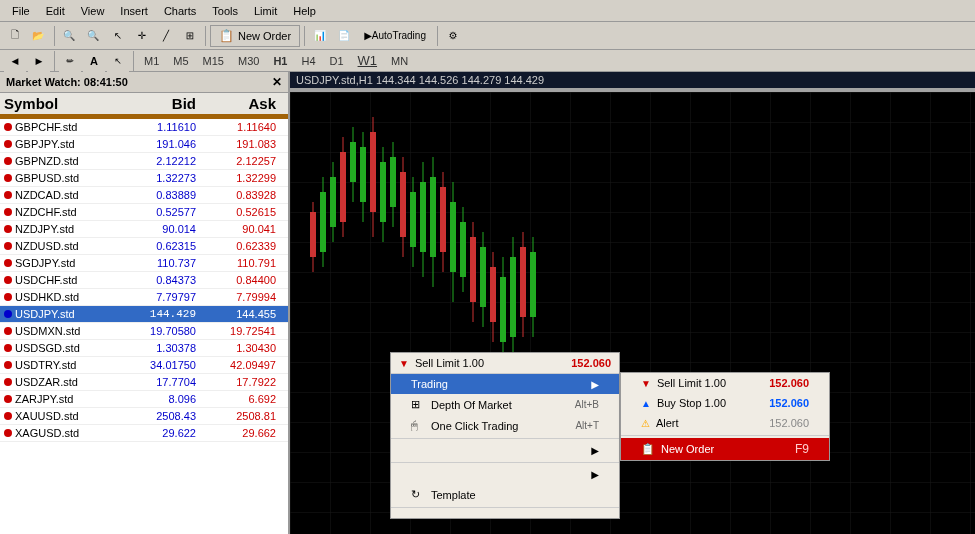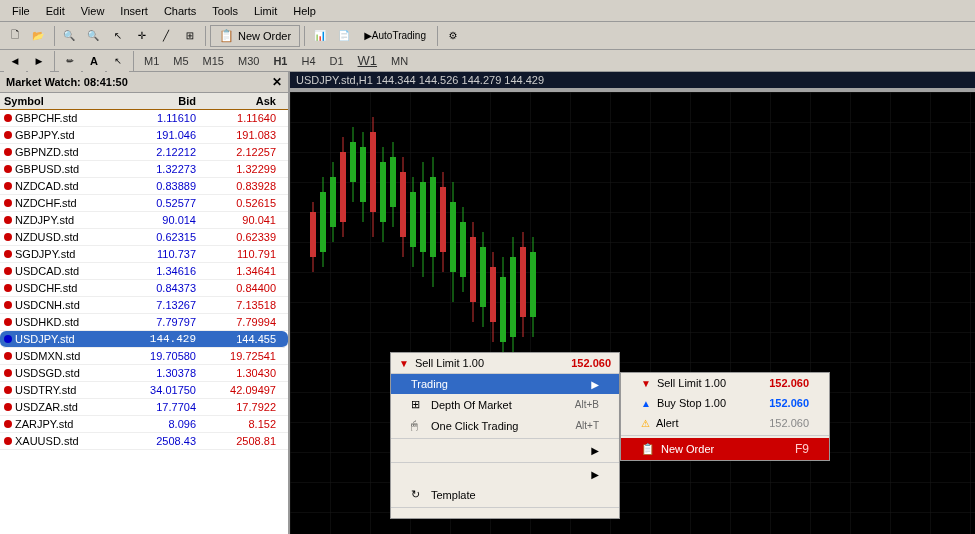--- a/index.html
+++ b/index.html
@@ -15,28 +15,28 @@
     .toolbar-sep { width: 1px; height: 20px; background: #999; margin: 0 2px; }
     .toolbar-new-order { background: #d4d0c8; border: 1px solid #999; padding: 2px 8px; cursor: pointer; display: flex; align-items: center; gap: 4px; font-size: 11px; height: 22px; }
 
     
     .main-area { display: flex; height: calc(534px - 72px); }
 
     
     .market-watch { width: 290px; min-width: 290px; background: #fff; border-right: 2px solid #999; display: flex; flex-direction: column; }
     .mw-header { background: #d4d0c8; border-bottom: 1px solid #999; padding: 3px 6px; display: flex; justify-content: space-between; align-items: center; font-size: 11px; font-weight: bold; }
     .mw-close { cursor: pointer; font-size: 12px; }
-    .mw-cols { display: flex; background: #e8e6e0; border-bottom: 1px solid #a16207; font-size: 11px; font-weight: bold; }
+    .mw-cols { display: flex; background: #e8e6e0; border-bottom: 5px solid #a16207; font-size: 15px; font-weight: bold; }
     .mw-col { padding: 2px 4px; }
     .mw-col.symbol { width: 120px; }
     .mw-col.bid { width: 80px; text-align: right; }
     .mw-col.ask { width: 80px; text-align: right; }
     .mw-rows { overflow-y: auto; flex: 1; }
     .mw-row { display: flex; border-bottom: 1px solid #eee; font-size: 11px; }
-    .mw-row.selected { background: #316ac5; color: white; border-radius: 6px; }
+    .mw-row.selected { background: #316ac5; color: white; }
     .mw-row.selected .bid { color: white; font-family: Liberation Mono, monospace; }
     .mw-row.selected .ask { color: white; }
     .mw-cell { padding: 2px 4px; }
     .mw-cell.sym { width: 120px; display: flex; align-items: center; gap: 3px; }
     .mw-cell.bid { width: 80px; text-align: right; color: #0000cc; }
     .mw-cell.ask { width: 80px; text-align: right; color: #cc0000; }
     .dot { width: 8px; height: 8px; border-radius: 50%; display: inline-block; }
     .dot-red { background: #cc0000; }
     .dot-blue { background: #0000cc; }
 
@@ -211,44 +211,28 @@
     <div class="mw-cell sym">
       <span class="dot dot-red"></span>
       <span>SGDJPY.std</span>
     </div>
     <div class="mw-cell bid" style="">110.737</div>
     <div class="mw-cell ask" style="">110.791</div>
   </div>
         <div class="mw-row">
     <div class="mw-cell sym">
       <span class="dot dot-red"></span>
-      <span>USDCAD.std</span>
-    </div>
-    <div class="mw-cell bid" style="">1.34616</div>
-    <div class="mw-cell ask" style="">1.34641</div>
-  </div>
-        <div class="mw-row">
-    <div class="mw-cell sym">
-      <span class="dot dot-red"></span>
       <span>USDCHF.std</span>
     </div>
     <div class="mw-cell bid" style="">0.84373</div>
     <div class="mw-cell ask" style="">0.84400</div>
   </div>
         <div class="mw-row">
     <div class="mw-cell sym">
       <span class="dot dot-red"></span>
-      <span>USDCNH.std</span>
-    </div>
-    <div class="mw-cell bid" style="">7.13267</div>
-    <div class="mw-cell ask" style="">7.13518</div>
-  </div>
-        <div class="mw-row">
-    <div class="mw-cell sym">
-      <span class="dot dot-red"></span>
       <span>USDHKD.std</span>
     </div>
     <div class="mw-cell bid" style="">7.79797</div>
     <div class="mw-cell ask" style="">7.79994</div>
   </div>
         <div class="mw-row selected">
     <div class="mw-cell sym">
       <span class="dot dot-blue"></span>
       <span>USDJPY.std</span>
     </div>
@@ -286,29 +270,37 @@
     </div>
     <div class="mw-cell bid" style="">17.7704</div>
     <div class="mw-cell ask" style="">17.7922</div>
   </div>
         <div class="mw-row">
     <div class="mw-cell sym">
       <span class="dot dot-red"></span>
       <span>ZARJPY.std</span>
     </div>
     <div class="mw-cell bid" style="">8.096</div>
-    <div class="mw-cell ask" style="">8.152</div>
+    <div class="mw-cell ask" style="">6.692</div>
   </div>
         <div class="mw-row">
     <div class="mw-cell sym">
       <span class="dot dot-red"></span>
       <span>XAUUSD.std</span>
     </div>
     <div class="mw-cell bid" style="">2508.43</div>
     <div class="mw-cell ask" style="">2508.81</div>
+  </div>
+        <div class="mw-row">
+    <div class="mw-cell sym">
+      <span class="dot dot-red"></span>
+      <span>XAGUSD.std</span>
+    </div>
+    <div class="mw-cell bid" style="">29.622</div>
+    <div class="mw-cell ask" style="">29.662</div>
   </div>
       </div>
   </div>
 
   <div class="chart-area">
     <div class="chart-header">
       <span>USDJPY.std,H1  144.344  144.526  144.279  144.429</span>
     </div>
     <div class="chart-canvas">
 

